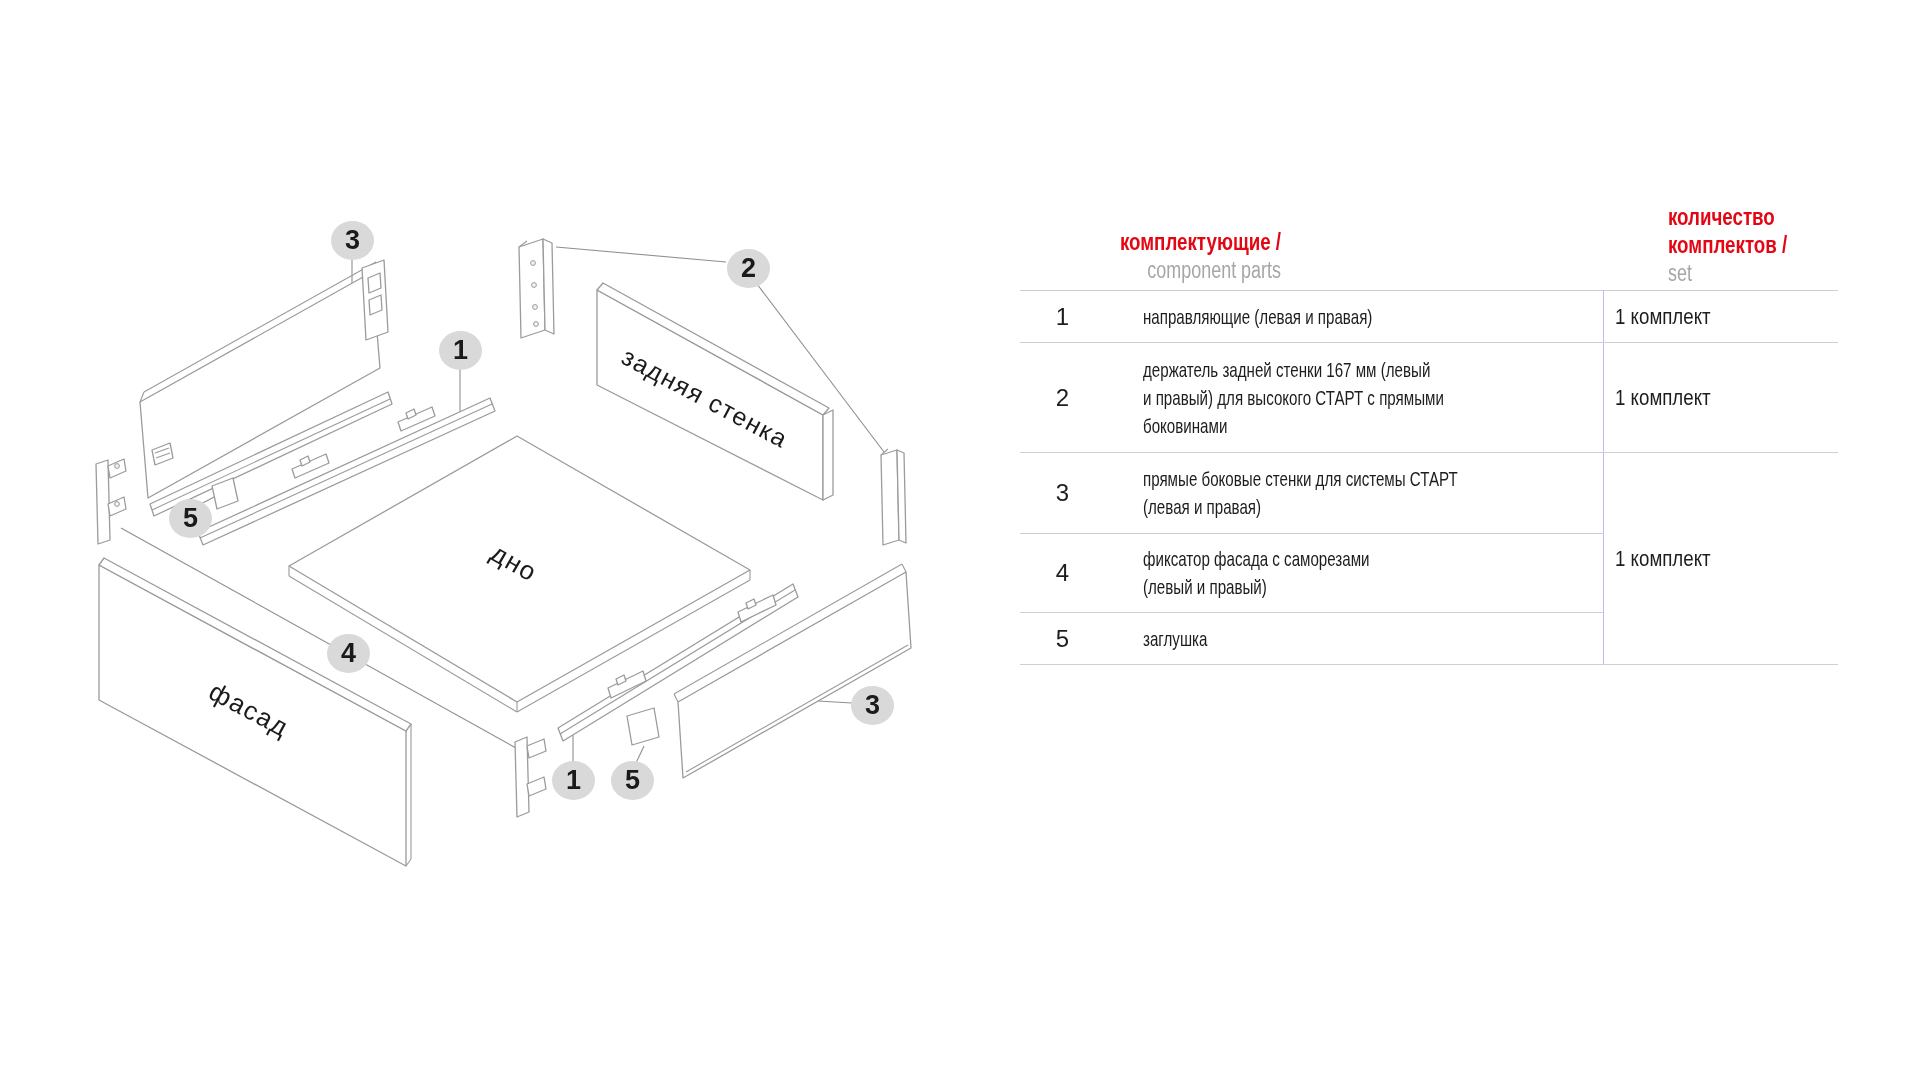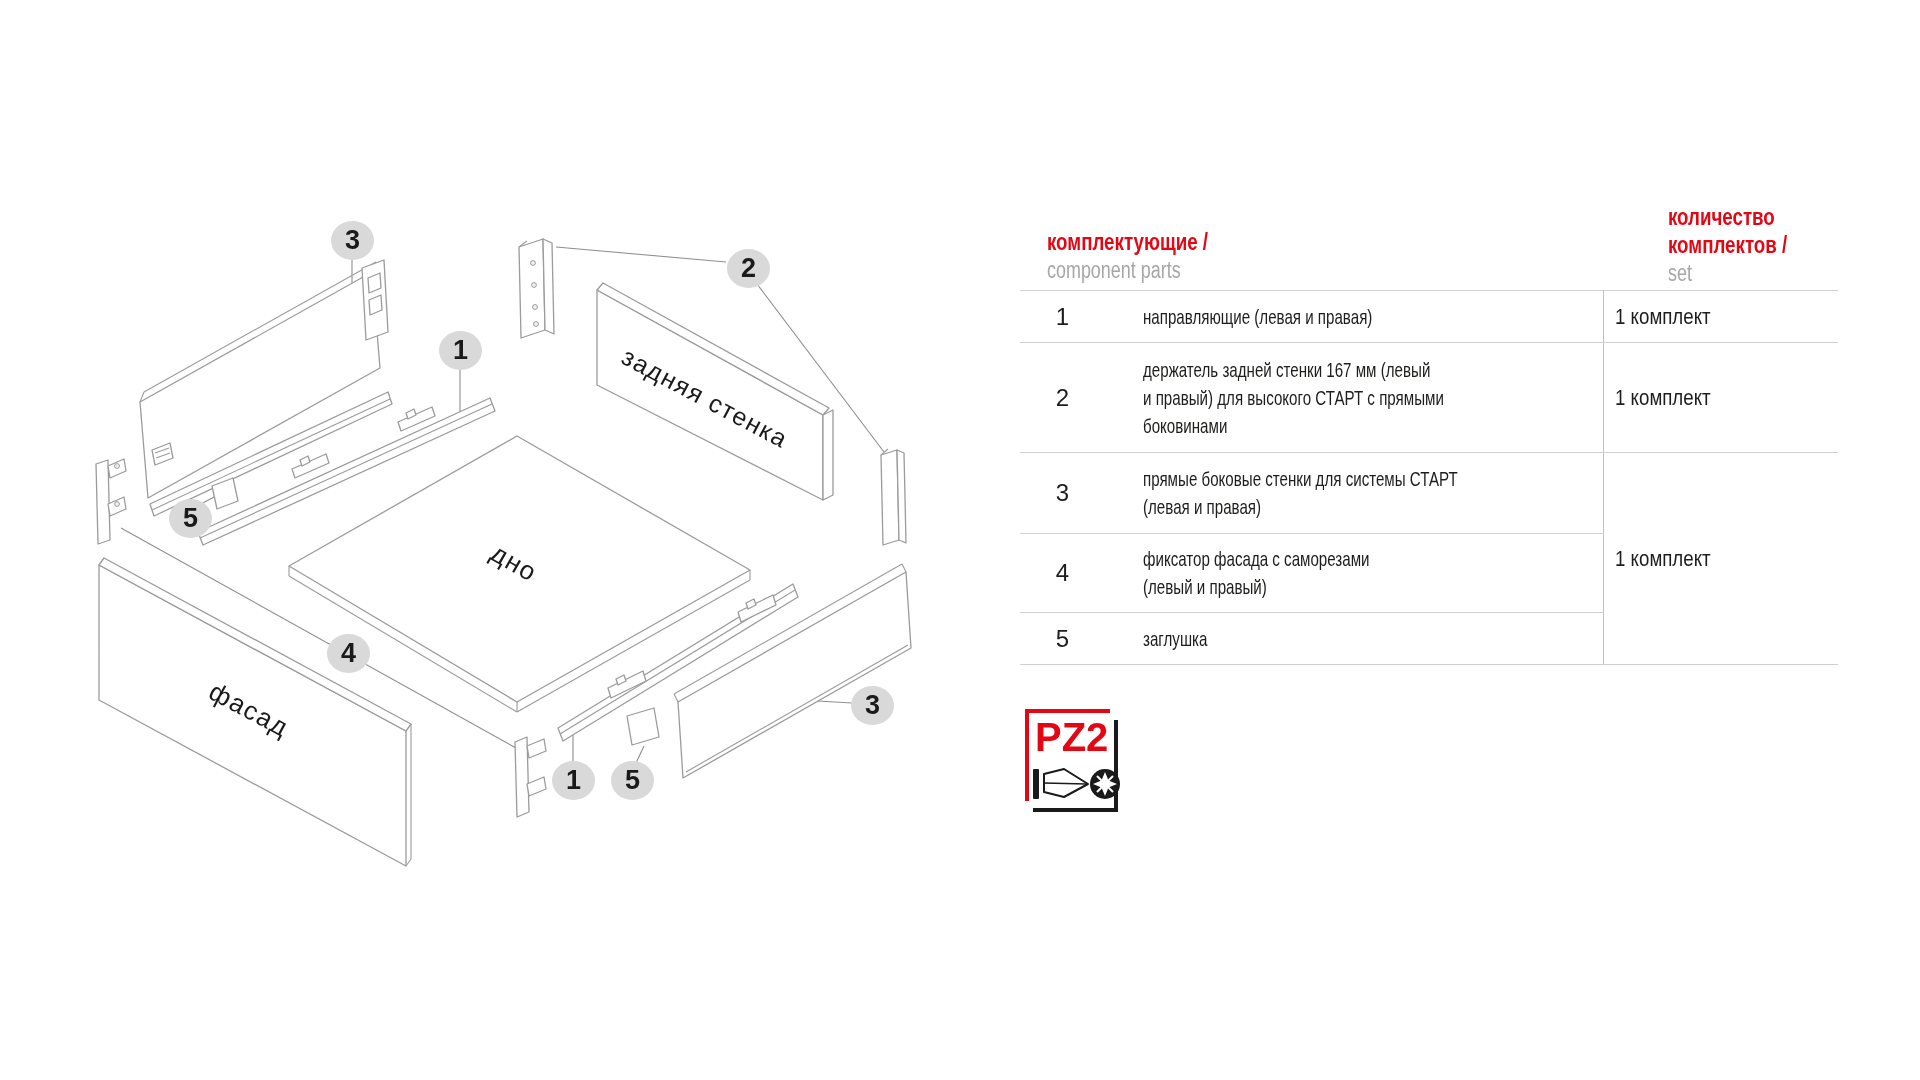--- a/index.html
+++ b/index.html
@@ -13,21 +13,21 @@
   .dsvg .leader{stroke:#8f8f8f;stroke-width:1.1;}
   .dsvg circle{fill:#ffffff;stroke:#9b9b9b;stroke-width:1;}
   .dsvg .hole{fill:#f2f2f2;}
   .part-label{position:absolute;color:#1a1a1a;letter-spacing:1.5px;white-space:nowrap;
               font-size:26px;}
   .badge{position:absolute;width:43px;height:39px;border-radius:50%;background:#d9d9d9;
          display:flex;align-items:center;justify-content:center;
          font-size:27px;font-weight:bold;color:#1a1a1a;}
   
   .table-area{position:absolute;left:1020px;top:195px;width:818px;height:640px;}
-  .th-left{position:absolute;left:27px;top:33px;}
+  .th-left{position:absolute;left:27px;top:33px;text-align:right;}
   .th-right{position:absolute;left:648px;top:8px;}
   .th-red{color:#e30613;font-weight:bold;font-size:24px;line-height:28px;
           transform:scaleX(.78);transform-origin:0 0;white-space:pre-line;width:300px;}
   .th-gray{color:#a6a6a6;font-size:23px;line-height:28px;
            transform:scaleX(.78);transform-origin:0 0;white-space:nowrap;}
   .parts-table{position:absolute;left:0;top:95px;width:818px;border-collapse:collapse;
                border-top:1px solid #cfcfcf;}
   .parts-table td{padding:0;vertical-align:middle;}
   td.bb{border-bottom:1px solid #cfcfcf;}
   td.num{text-align:center;font-size:24px;font-weight:500;color:#1d1d1b;}
@@ -235,30 +235,14 @@
       <tr>
         <td class="num bb" style="height:51px">5</td>
         <td class="name bb">
           <div class="fit">заглушка</div>
             </td>
       </tr>
     </tbody>
       </table>
   </div>
 
-  <div class="logo">
-    <svg width="104" height="114">
-      <path d="M90,7 L7,7 L7,97" fill="none" stroke="#e30613" stroke-width="4"></path>
-      <path d="M96,16 L96,106 L13,106" fill="none" stroke="#1a1a1a" stroke-width="4"></path>
-    </svg>
-    <div class="logo-text">PZ2</div>
-    <svg style="position:absolute;left:12px;top:62px;" width="92" height="38">
-      <rect x="1" y="3" width="6" height="30" rx="1" fill="#1a1a1a"></rect>
-      <polygon points="12,8 32,3 56,18 32,31 12,26" fill="#ffffff" stroke="#1a1a1a" stroke-width="2" stroke-linejoin="round"></polygon>
-      <line x1="12" y1="17" x2="54" y2="18" stroke="#1a1a1a" stroke-width="1.6"></line>
-      <circle cx="73" cy="18" r="15" fill="#1a1a1a"></circle>
-      <path d="M73,6 L76.5,14.5 L85,18 L76.5,21.5 L73,30 L69.5,21.5 L61,18 L69.5,14.5 Z" fill="#ffffff"></path>
-      <line x1="65" y1="10" x2="81" y2="26" stroke="#ffffff" stroke-width="2"></line>
-      <line x1="81" y1="10" x2="65" y2="26" stroke="#ffffff" stroke-width="2"></line>
-    </svg>
-  </div>
 
 </div>
 
 </body></html>

